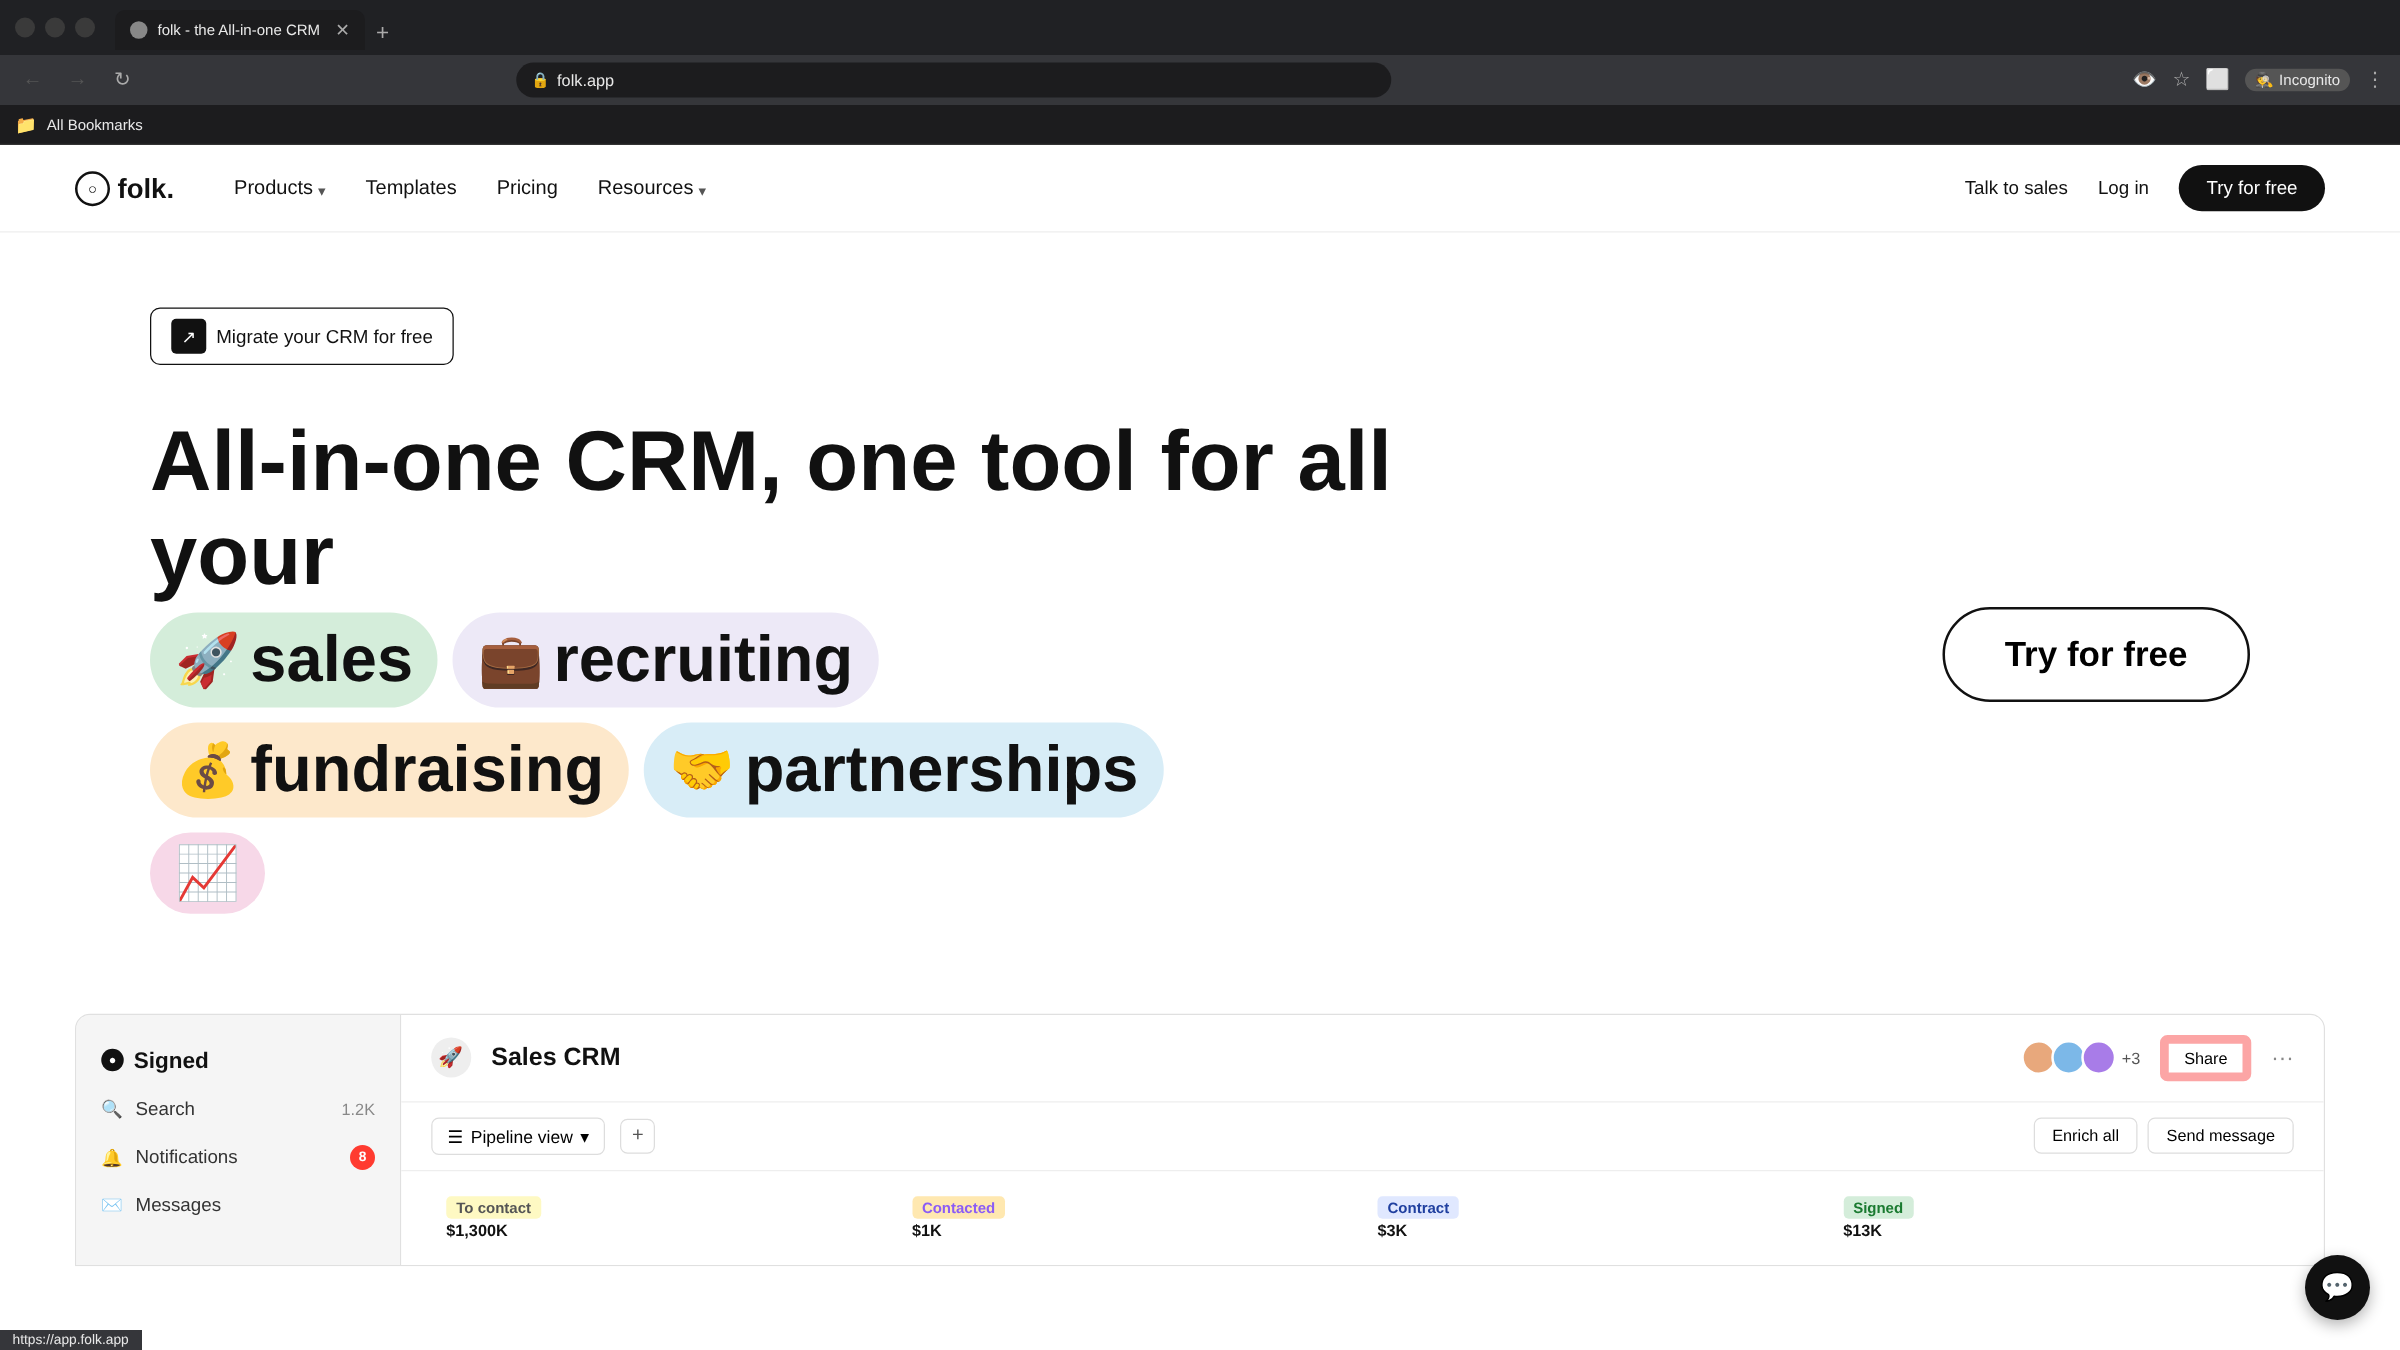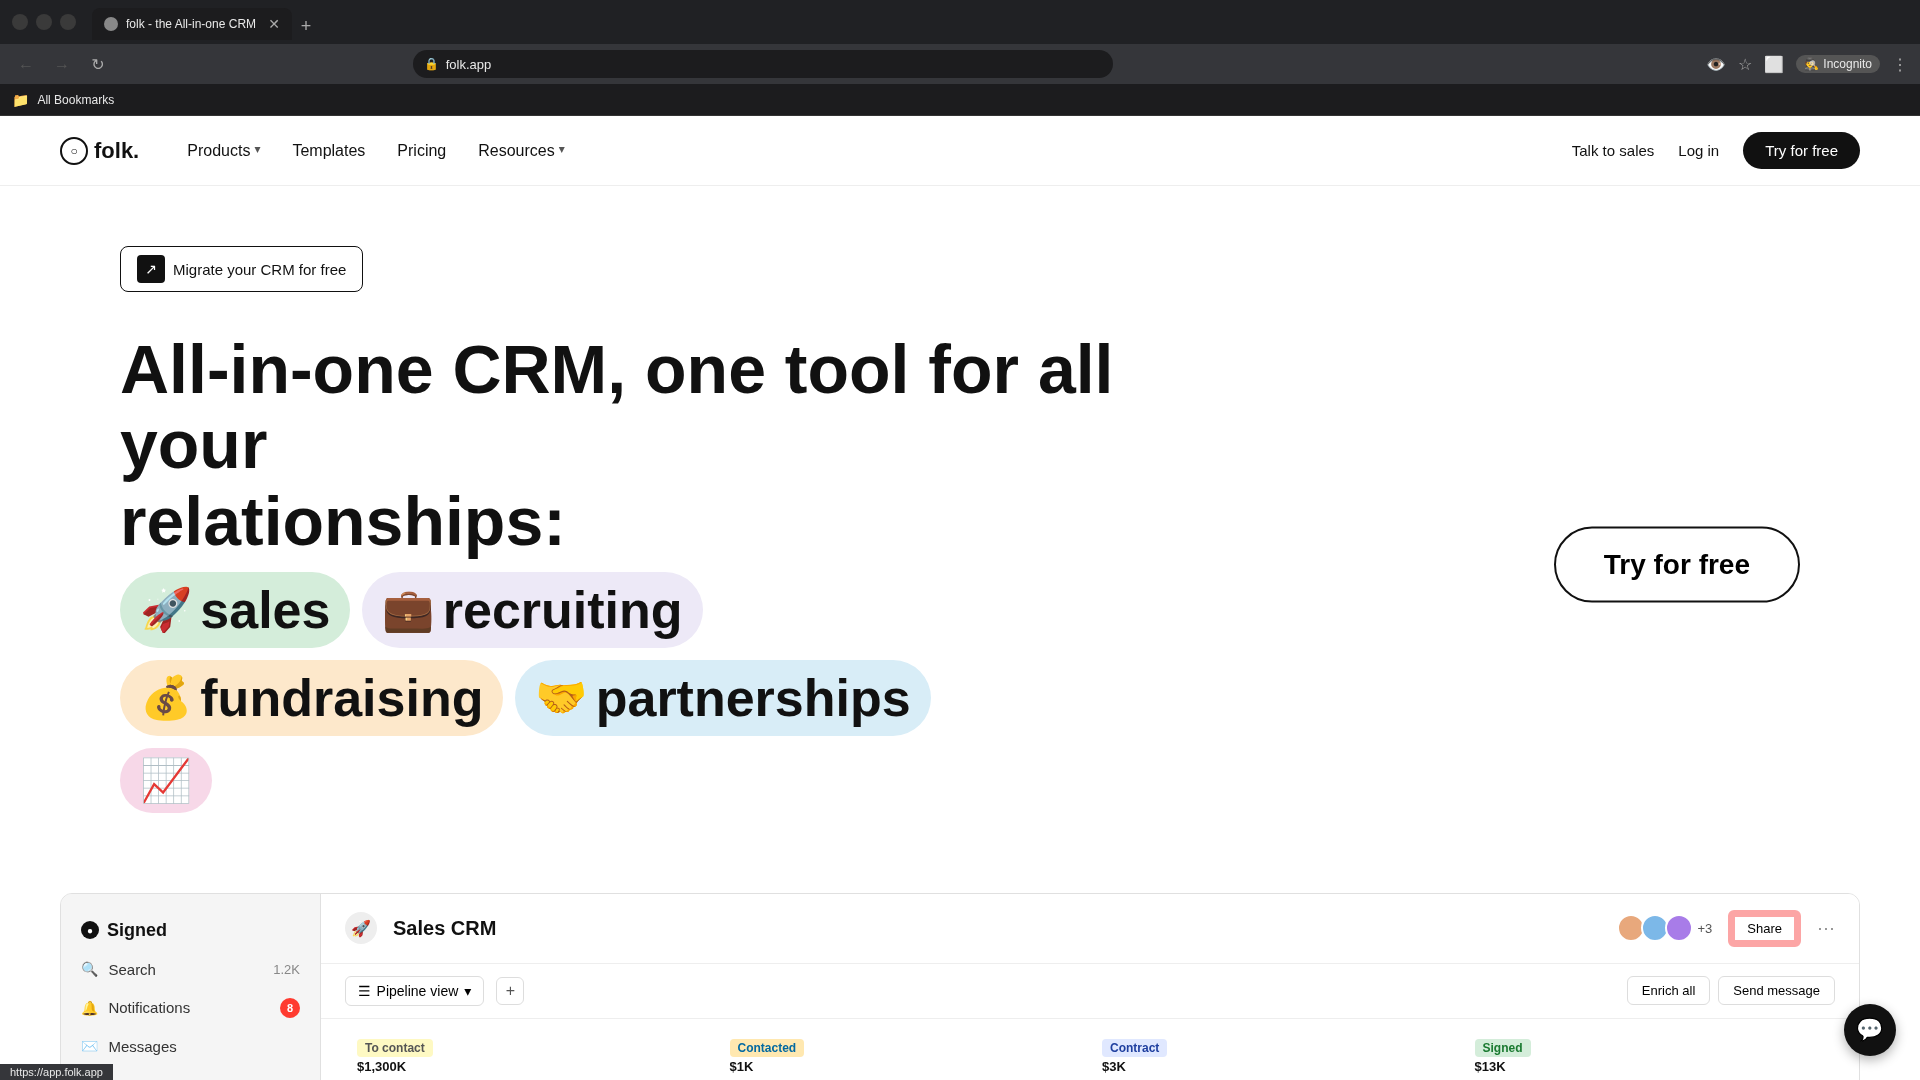--- a/index.html
+++ b/index.html
@@ -169,21 +169,21 @@
       display: flex;
       align-items: center;
       gap: 32px;
       flex: 1;
     }
     .nav-link {
       font-size: 16px;
       color: #111;
       cursor: pointer;
       display: flex;
-      align-items: flex-start;
+      align-items: flex-end;
       gap: 4px;
       text-decoration: none;
     }
     .nav-link .chevron { font-size: 12px; color: #555; }
     .nav-right {
       display: flex;
       align-items: center;
       gap: 24px;
     }
     .nav-right-link { font-size: 15px; color: #111; cursor: pointer; }
@@ -416,21 +416,21 @@
     .stage-amount { font-size: 13px; font-weight: 600; color: #111; }
     .stage-badge {
       display: inline-block;
       border-radius: 4px;
       padding: 2px 8px;
       font-size: 12px;
       font-weight: 600;
       margin-right: 6px;
     }
     .stage-badge.to-contact { background: #fef9c3; color: #555; }
-    .stage-badge.contacted { background: #ffe8b0; color: #0369a1; }
+    .stage-badge.contacted { background: #ffe8b0; color: #8b5cf6; }
     .stage-badge.contract { background: #e0e8ff; color: #2040a0; }
     .stage-badge.signed { background: #d4edda; color: #1a7a30; }
 
     
     .chat-widget {
       position: fixed;
       bottom: 24px;
       right: 24px;
       width: 52px; height: 52px;
       background: #111;
@@ -535,21 +535,20 @@
   <section class="hero">
     <div class="migrate-badge">
       <div class="migrate-badge-icon">↗</div>
       <span class="migrate-badge-text">Migrate your CRM for free</span>
     </div>
 
     <div class="hero-headline">
       <span>All-in-one CRM</span><span>,</span>
       <span> one tool for all your</span>
     </div>
-    <div style="font-size:68px; font-weight:700; color:#111; margin-bottom: 12px;">relationships:</div>
 
     <div class="hero-tags-row">
       <span class="hero-tag sales">
         <span class="hero-tag-icon">🚀</span>
         <span>sales</span>
       </span>
       <span class="hero-tag recruiting">
         <span class="hero-tag-icon">💼</span>
         <span>recruiting</span>
       </span>

